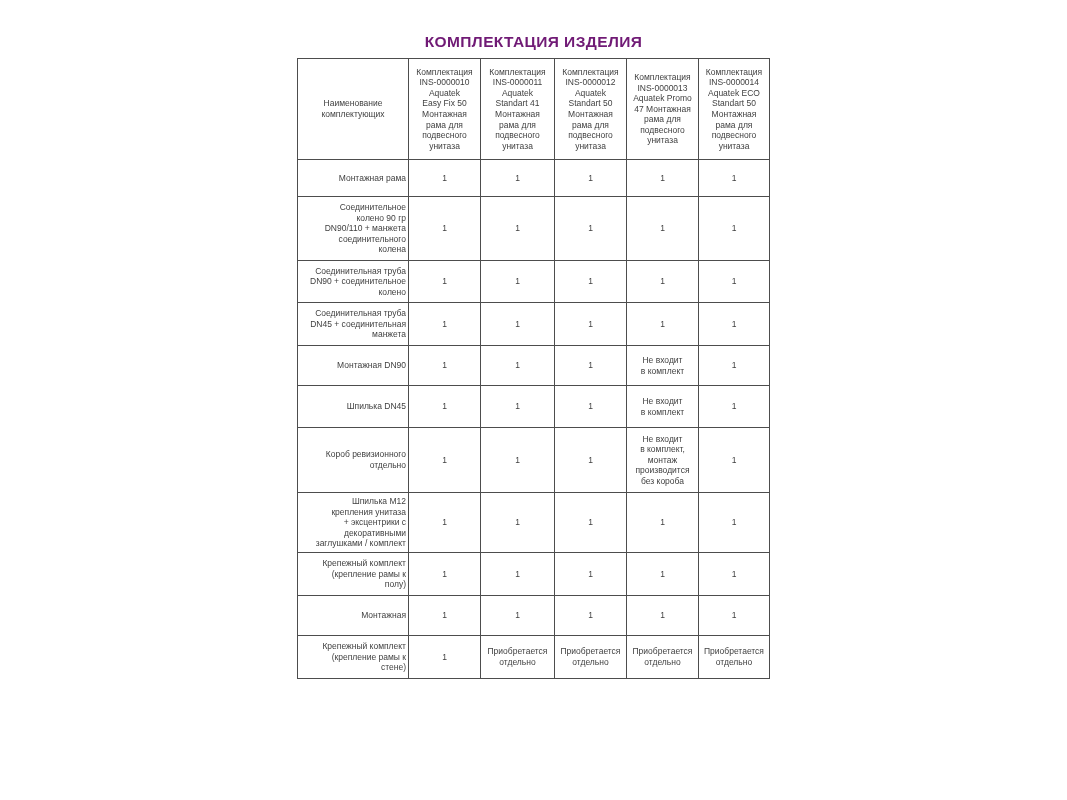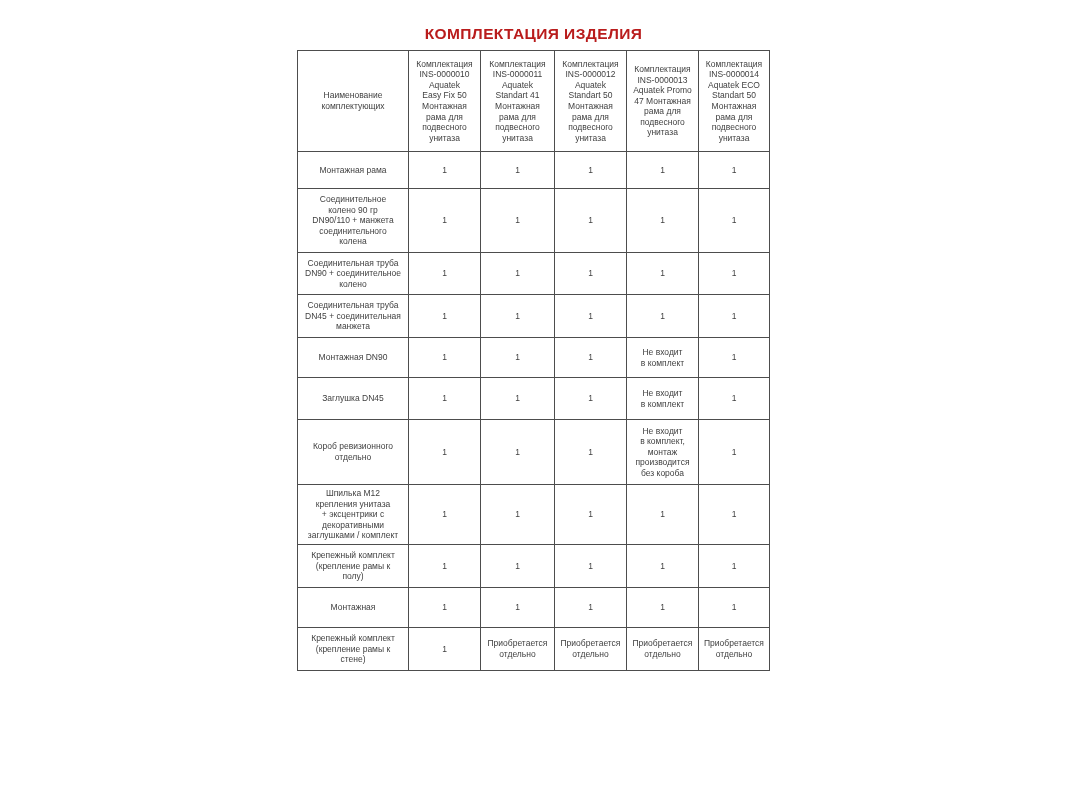--- a/index.html
+++ b/index.html
@@ -8,26 +8,26 @@
     background: #ffffff;
   }
   body {
     width: 1067px;
     height: 800px;
     overflow: hidden;
     font-family: "Liberation Sans", sans-serif;
     color: #3f3f3f;
   }
   .doc-title {
-    margin-top: 25px;
+    margin-top: 33px;
     text-align: center;
     font-size: 15.5px;
     font-weight: bold;
     letter-spacing: 0.4px;
-    color: #b91c1c;
+    color: #701a75;
   }
   table.components {
     margin: 7px auto 0 auto;
     border-collapse: collapse;
     table-layout: fixed;
     width: 473px;
   }
   table.components td, table.components th {
     border: 1px solid #4d4d4d;
     font-size: 8.5px;
@@ -35,21 +35,21 @@
     font-weight: normal;
     vertical-align: middle;
     white-space: pre-line;
     padding: 2px 2px;
     overflow: hidden;
   }
   table.components th {
     text-align: center;
   }
   td.name-cell {
-    text-align: center;
+    text-align: right;
     padding-left: 4px;
     padding-right: 3px;
   }
   td.value-cell {
     text-align: center;
   }
 </style>
 </head>
 <body>
 
@@ -153,21 +153,21 @@
     <tr style="height:40px">
       <td class="name-cell">Монтажная DN90</td>
       <td class="value-cell">1</td>
       <td class="value-cell">1</td>
       <td class="value-cell">1</td>
       <td class="value-cell">Не входит
 в комплект</td>
       <td class="value-cell">1</td>
     </tr>
     <tr style="height:42px">
-      <td class="name-cell">Заглушка DN45</td>
+      <td class="name-cell">Шпилька DN45</td>
       <td class="value-cell">1</td>
       <td class="value-cell">1</td>
       <td class="value-cell">1</td>
       <td class="value-cell">Не входит
 в комплект</td>
       <td class="value-cell">1</td>
     </tr>
     <tr style="height:65px">
       <td class="name-cell">Короб ревизионного
 отдельно</td>

